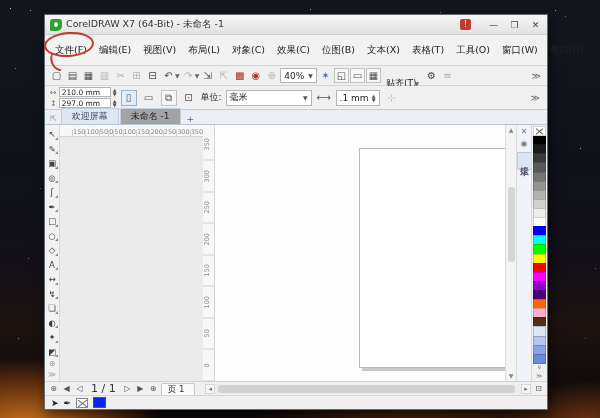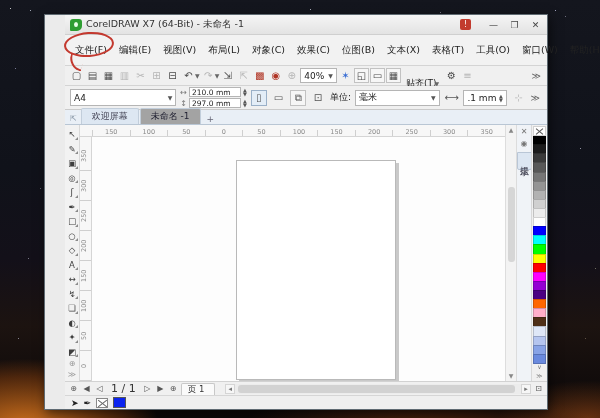--- a/index.html
+++ b/index.html
@@ -9,21 +9,21 @@
       radial-gradient(ellipse 180px 90px at 4% 102%, rgba(216,118,30,.95), rgba(150,70,15,.45) 55%, transparent 75%),
       radial-gradient(ellipse 260px 60px at 70% 103%, rgba(140,60,14,.55), transparent 70%),
       radial-gradient(ellipse 120px 50px at 98% 100%, rgba(190,90,25,.5), transparent 75%),
       linear-gradient(180deg,#14161e 0%,#10121a 40%,#131019 62%,#1c1310 78%,#0a0708 100%);
   }
   .stars{ position:absolute; width:1px; height:1px; background:#fff; left:10px; top:8px; opacity:.75;
     box-shadow: 20px 2px #cfd6e6, 120px 6px #aab, 300px 1px #dde, 430px 4px #99a, 545px 2px #cce,
       60px 120px #889, 18px 250px #99a, 8px 330px #aab, 570px 140px #bbc, 585px 260px #887,
       30px 180px #778, 575px 330px #765, 5px 60px #99b, 590px 60px #aac, 555px 8px #889; }
   .window{ position:absolute; left:44px; top:14px; width:504px; height:396px; background:#ebebeb;
-    border:1px solid #5f6a72; box-shadow:2px 3px 10px rgba(0,0,0,.55); display:flex; flex-direction:column; font-size:9px; color:#222;padding-left:20px; }
+    border:1px solid #5f6a72; box-shadow:2px 3px 10px rgba(0,0,0,.55); display:flex; flex-direction:column; font-size:9px; color:#222; }
   
   .titlebar{ height:20px; background:linear-gradient(#f5f5f5,#e3e3e3); display:flex; align-items:center; padding:0 3px; border-bottom:1px solid #cfcfcf; flex:0 0 auto;}
   .logo{ width:12px; height:12px; margin:0 4px 0 2px; background:#2f9e33; border-radius:3px 3px 5px 1px; position:relative; }
   .logo:after{ content:""; position:absolute; left:4px; top:3px; width:4px; height:5px; background:#eaffea; border-radius:50%; }
   .title-text{ font-size:9.5px; color:#333; flex:1 1 auto; white-space:nowrap; overflow:hidden; }
   .promo{ width:11px; height:11px; background:#c23b2e; border-radius:2px; margin-right:10px; color:#fff; font-size:8px; text-align:center; line-height:11px; }
   .winbtn{ width:17px; height:13px; margin-left:4px; text-align:center; line-height:12px; font-size:9px; color:#444; border:1px solid transparent; }
   
   .menubar{ height:31px; background:#f2f2f2; display:flex; align-items:center; padding-left:4px; border-bottom:1px solid #d4d4d4; flex:0 0 auto; position:relative;}
   .menu-item{ padding:2px 6px; font-size:9.5px; color:#222; white-space:nowrap; }
@@ -59,21 +59,21 @@
   .tabbar-icon{ font-size:8px; color:#8a98a8; padding:0 4px 1px 2px;}
   .dtab{ padding:1px 10px; font-size:9px; color:#445; border:1px solid #c2cedb; border-bottom:none; background:#dde7f2; border-radius:2px 2px 0 0; margin-right:1px;}
   .dtab.active{ background:#a3a3a3; color:#223; }
   .newtab{ font-size:9px; color:#667; padding:0 5px;}
   
   .main{ flex:1 1 auto; display:flex; min-height:0; }
   .toolbox{ width:15px; background:#f2f2f2; border-right:1px solid #d8d8d8; display:flex; flex-direction:column; align-items:center; padding-top:2px; flex:0 0 auto;}
   .tool{ width:13px; height:14.5px; display:flex; align-items:center; justify-content:center; font-size:8.5px; color:#3e3e3e; position:relative;}
   .tool:after{ content:""; position:absolute; right:1px; bottom:2px; border-left:3px solid transparent; border-bottom:3px solid #8a8a8a; }
   .toolft{ margin-top:auto; font-size:8px; color:#999; height:11px;}
-  .centerblock{ flex:1 1 auto; display:flex; flex-direction:column; min-width:0;}
+  .centerblock{ flex:1 1 auto; display:flex; flex-direction:row; min-width:0;}
   .hruler{ height:12px; background:#f7f7f7; border-bottom:1px solid #d5d5d5; display:flex; align-items:flex-end; padding-left:12px; position:relative; flex:0 0 auto;}
   .hruler .num{ flex:1; font-size:6.5px; color:#8a8a8a; text-align:center; border-left:1px solid #cfcfcf; height:6px; line-height:5px;}
   .canvasrow{ flex:1 1 auto; display:flex; min-height:0;}
   .vruler{ width:12px; background:#f7f7f7; border-right:1px solid #d5d5d5; display:flex; flex-direction:column; padding-top:4px; flex:0 0 auto;}
   .vruler .num{ flex:1; font-size:6.5px; color:#8a8a8a; writing-mode:vertical-rl; transform:rotate(180deg); text-align:center; border-top:1px solid #cfcfcf;}
   .canvas{ flex:1 1 auto; background:#fdfdfd; position:relative; overflow:hidden;}
   .page{ position:absolute; left:144px; top:23px; width:160px; height:220px; background:#fff; border:1px solid #b9b9b9; box-shadow:3px 3px 0 #c9c9c9; }
   
   .vscroll{ width:11px; background:#f3f3f3; border-left:1px solid #ddd; display:flex; flex-direction:column; align-items:center; flex:0 0 auto;}
   .varr{ font-size:6px; color:#888; height:10px; line-height:10px;}
@@ -166,24 +166,20 @@
         <span class="snap">
           <span>贴齐(T)</span>
           <span class="arr dd"> ▼</span>
         </span>
         <span class="tbi">⚙</span>
         <span class="tbi disabled">≡</span>
         <span class="overflow">≫</span>
       </div>
 
     <div class="propbar">
-      <span class="combo preset">
-        <span style="flex:1">A4</span>
-        <span class="arr">▼</span>
-      </span>
       <div class="sizefields">
         <div class="sizerow">
           <span class="sizeglyph">↔</span>
           <span class="sizebox">210.0 mm</span>
           <span class="spin">
               <span>▲</span>
               <span>▼</span>
             </span>
         </div>
         <div class="sizerow">

